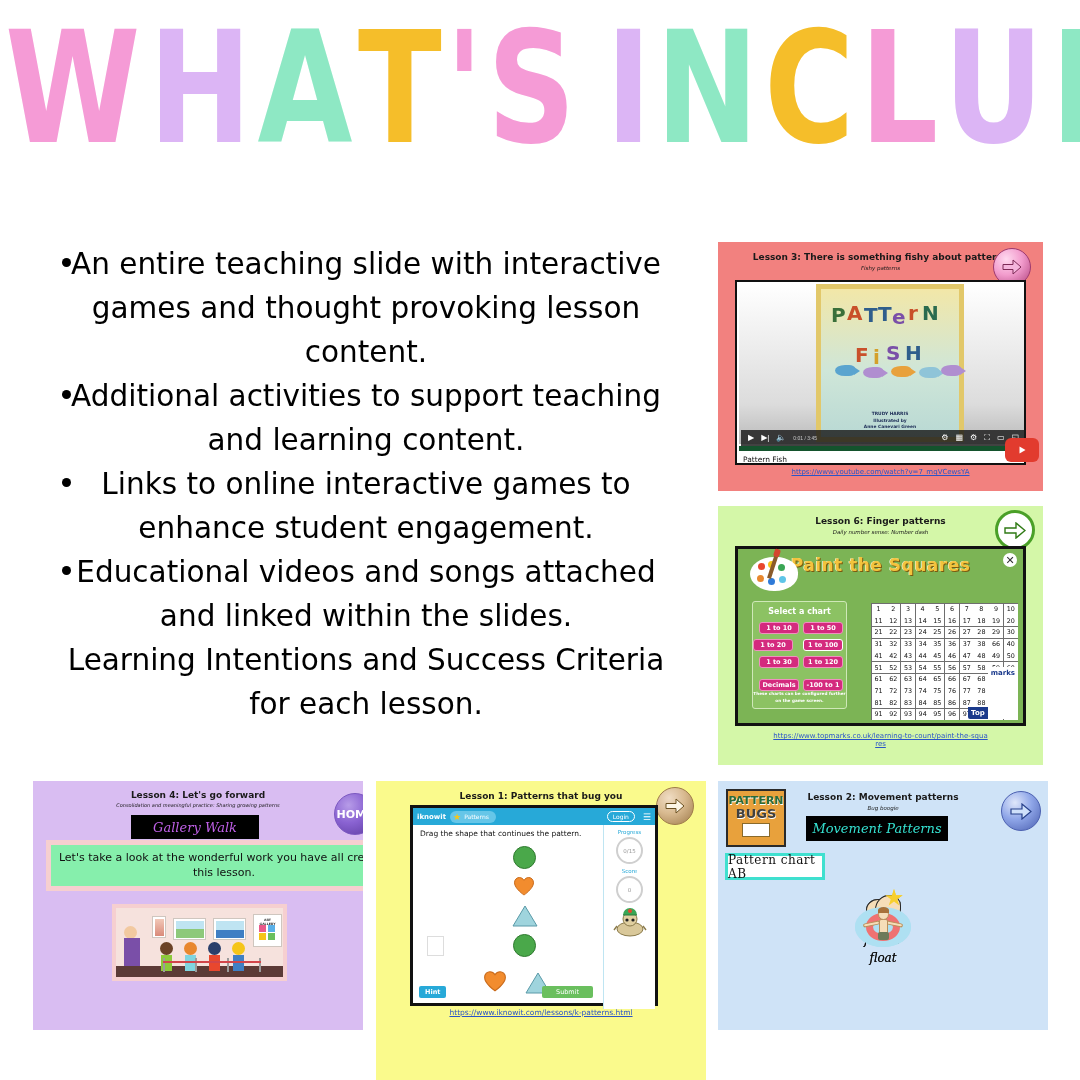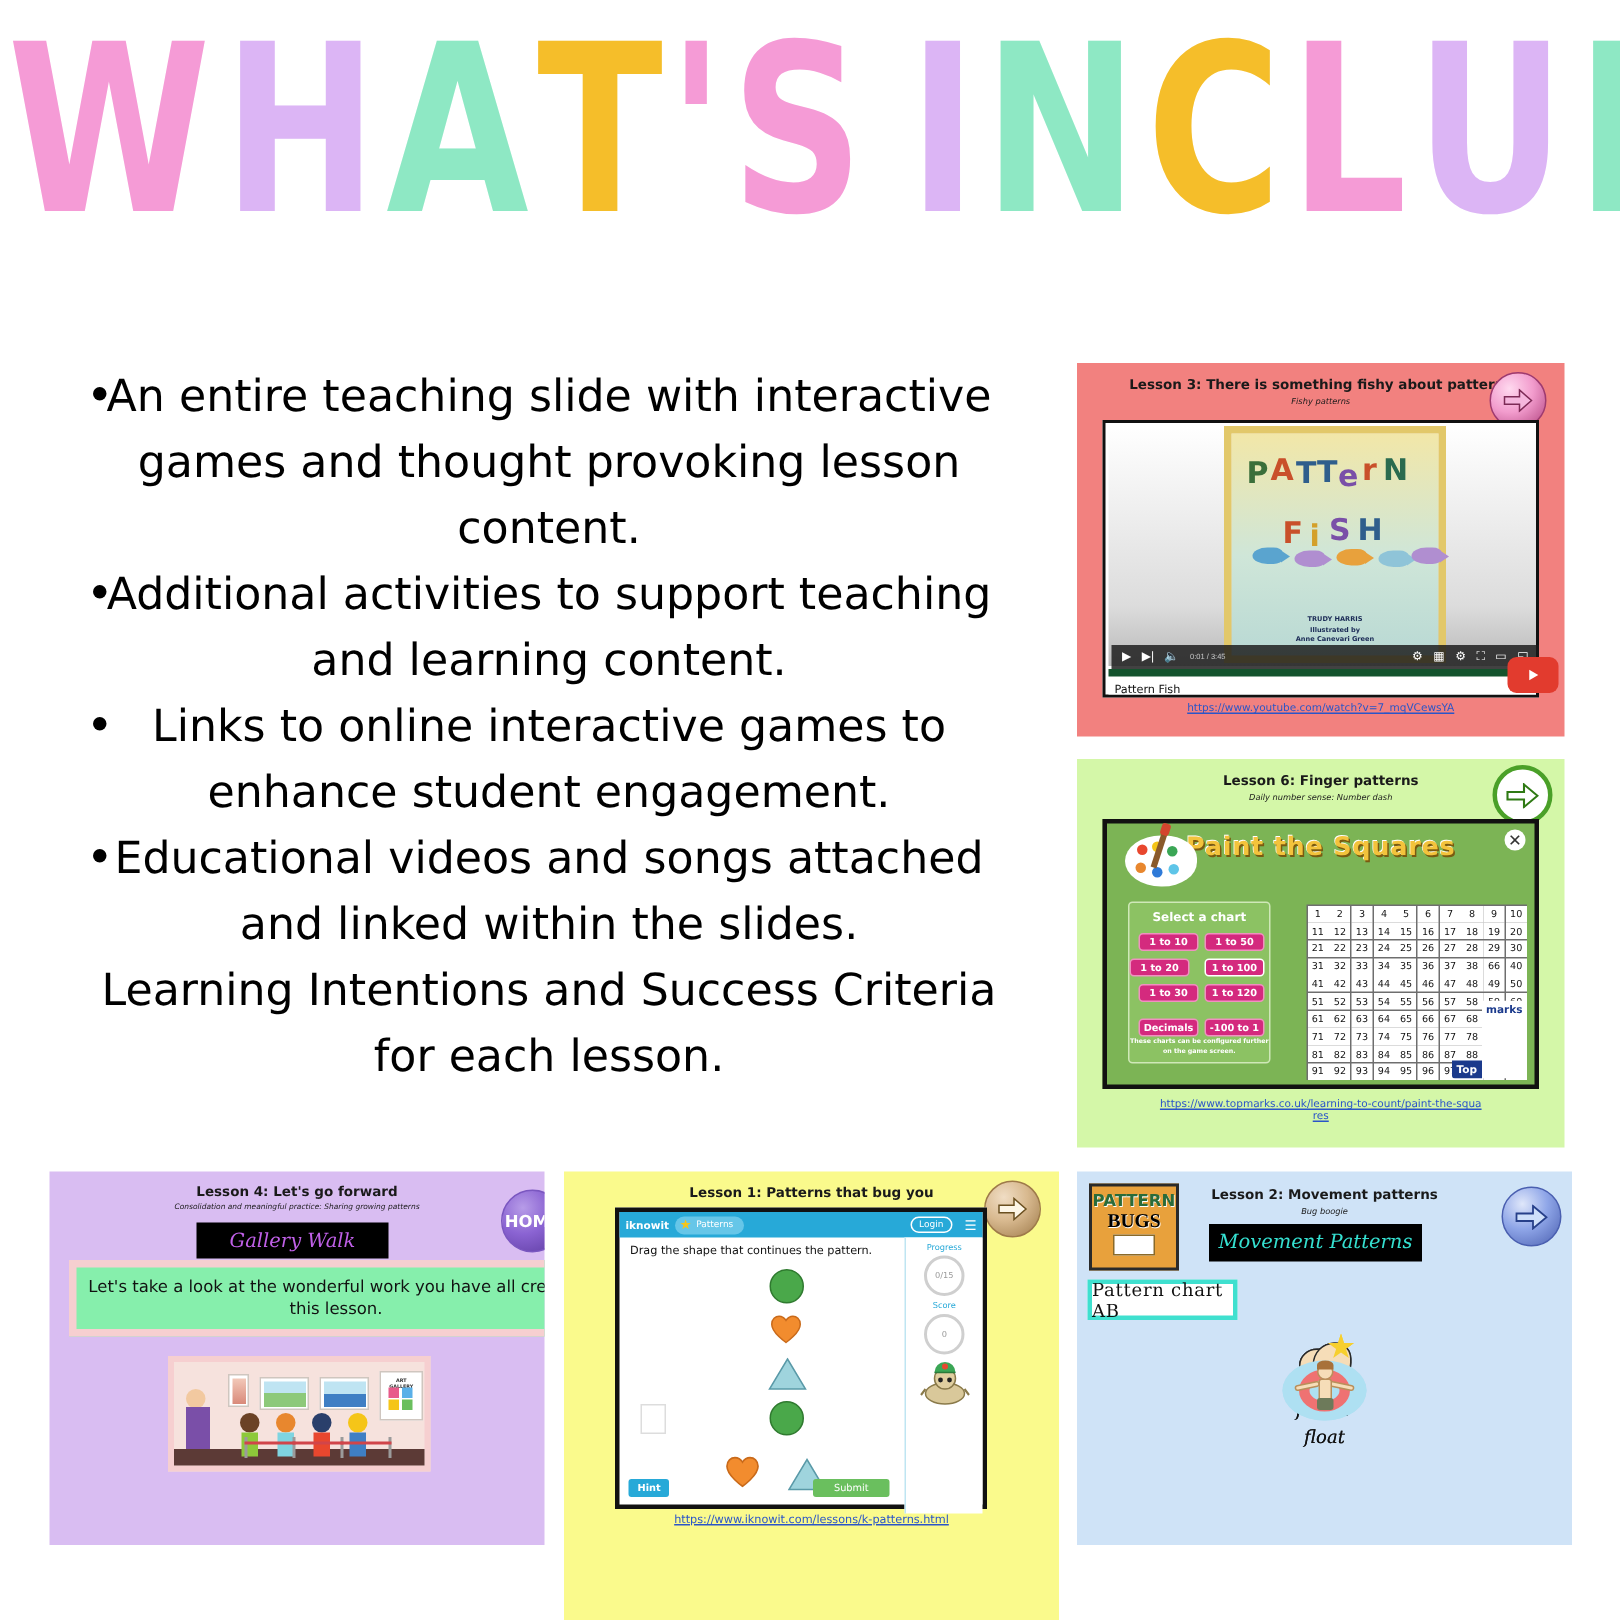--- a/index.html
+++ b/index.html
@@ -761,21 +761,21 @@
     <div class="sl-sub" style="top:24px;font-size:5.5px;">Bug boogie</div>
 
     <div class="navbtn" style="left:283px;top:10px;width:40px;height:40px;background:radial-gradient(circle at 34% 28%,#dfe7fa 0%,#8fa6e8 45%,#4a5fb0 100%);border:1px solid #4a5fb0;">
       <svg width="22" height="17" viewBox="0 0 22 17">
         <path d="M1 6h11V1l9 7.5-9 7.5v-5H1z" fill="#cfe0fa" stroke="#27408a" stroke-width="1.2"></path>
       </svg>
     </div>
 
     <div id="l2-book">
       <div class="bt">PATTERN</div>
-      <div class="bt" style="color:#000000;font-size:13px;margin-top:0;font-family:Liberation Serif, serif;">BUGS</div>
+      <div class="bt" style="color:#404040;font-size:13px;margin-top:0;">BUGS</div>
       <div style="margin:3px auto 0;width:28px;height:14px;background:#fff;border:1px solid #8a6a2a;"></div>
     </div>
 
     <div id="l2-banner">
       <span>Movement Patterns</span>
     </div>
 
     <div id="l2-chart">
       <span>Pattern  chart  AB</span>
     </div>

